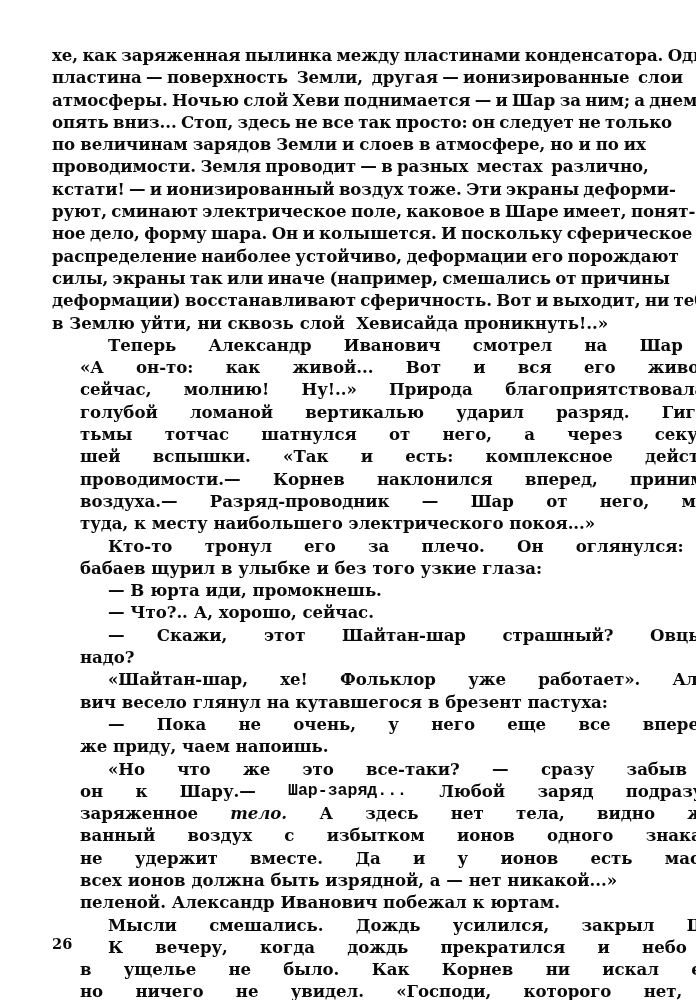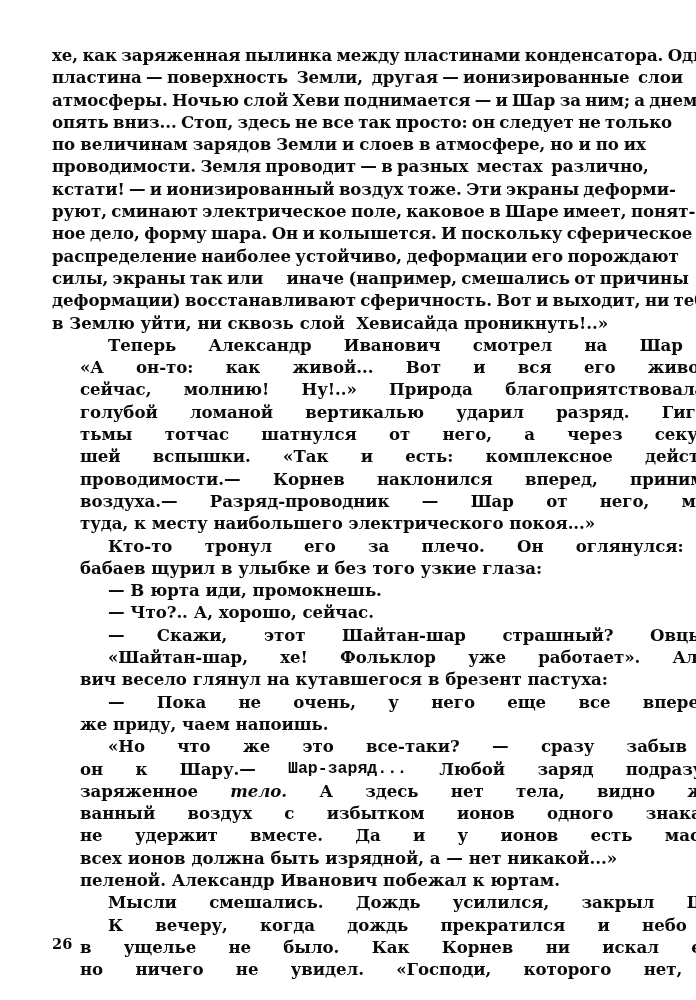--- a/index.html
+++ b/index.html
@@ -281,21 +281,21 @@
         </span>
       <span class="line just">
           <span style="flex: 0 0 auto;">силы,</span>
           <span style="flex: 1 1 auto; min-width: 4.3px;"></span>
           <span style="flex: 0 0 auto;">экраны</span>
           <span style="flex: 1 1 auto; min-width: 4.3px;"></span>
           <span style="flex: 0 0 auto;">так</span>
           <span style="flex: 1 1 auto; min-width: 4.3px;"></span>
           <span style="flex: 0 0 auto;">или</span>
           <span style="flex: 1 1 auto; min-width: 4.3px;"></span>
-          <span style="flex: 0 0 auto; margin-left: 19px;">иначе</span>
+          <span style="flex: 0 0 auto;">иначе</span>
           <span style="flex: 1 1 auto; min-width: 4.3px;"></span>
           <span style="flex: 0 0 auto;">(например,</span>
           <span style="flex: 1 1 auto; min-width: 4.3px;"></span>
           <span style="flex: 0 0 auto;">смешались</span>
           <span style="flex: 1 1 auto; min-width: 4.3px;"></span>
           <span style="flex: 0 0 auto;">от</span>
           <span style="flex: 1 1 auto; min-width: 4.3px;"></span>
           <span style="flex: 0 0 auto;">причины</span>
         </span>
       <span class="line just">
@@ -474,20 +474,21 @@
           <span style="flex: 0 0 auto;">Скажи,</span>
           <span style="flex: 1 1 auto; min-width: 8.6px;"></span>
           <span style="flex: 0 0 auto;">этот</span>
           <span style="flex: 1 1 auto; min-width: 8.6px;"></span>
           <span style="flex: 0 0 auto;">Шайтан-шар</span>
           <span style="flex: 1 1 auto; min-width: 8.6px;"></span>
           <span style="flex: 0 0 auto;">страшный?</span>
           <span style="flex: 1 1 auto; min-width: 8.6px;"></span>
           <span style="flex: 0 0 auto;">Овцы</span>
         </span>
+      <span class="line">надо?</span>
     </p>
 
     <p class="para indent">
       <span class="line just" style="padding-left: 28px;">
           <span style="flex: 0 0 auto;">«Шайтан-шар,</span>
           <span style="flex: 1 1 auto; min-width: 4.3px;"></span>
           <span style="flex: 0 0 auto;">хе!</span>
           <span style="flex: 1 1 auto; min-width: 4.3px;"></span>
           <span style="flex: 0 0 auto;">Фольклор</span>
           <span style="flex: 1 1 auto; min-width: 4.3px;"></span>

